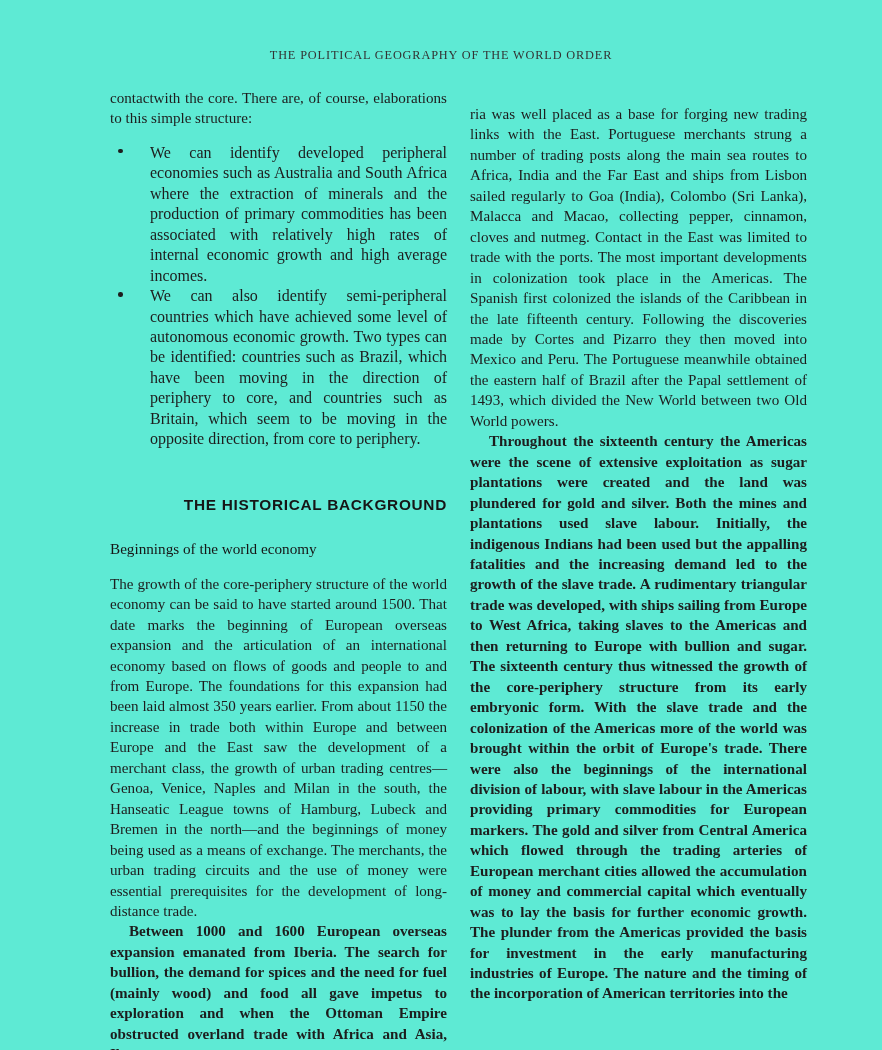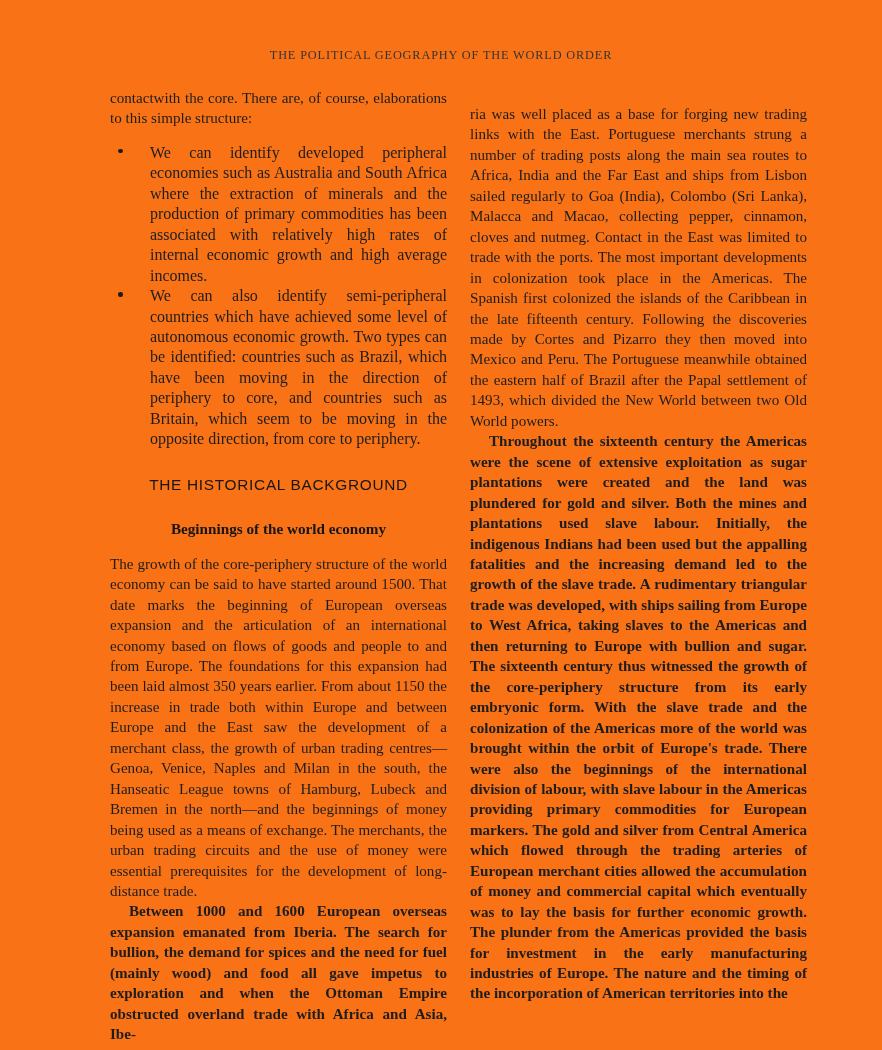--- a/index.html
+++ b/index.html
@@ -6,21 +6,21 @@
   html, body {
     margin: 0;
     padding: 0;
     background: #ffffff;
   }
 
   .page {
     position: relative;
     width: 882px;
     height: 1050px;
-    background: #f97316;
+    background: #5eead4;
     overflow: hidden;
     font-family: "Liberation Serif", "DejaVu Serif", serif;
     color: #1b1b1b;
     -webkit-font-smoothing: antialiased;
   }
 
   
   .running-head {
     position: absolute;
     top: 48px;
@@ -83,33 +83,32 @@
     left: 8px;
     top: 0.38em;
     width: 4.5px;
     height: 4.5px;
     background: #1d1d1d;
     border-radius: 50%;
   }
 
   
   .head-major {
-    margin: 26px 0 0 0;
-    text-align: center;
+    margin: 46px 0 0 0;
+    text-align: right;
     font-size: 15.4px;
-    font-weight: 400;
+    font-weight: 700;
     letter-spacing: 0.7px;
     font-family: "Liberation Sans", "DejaVu Sans", sans-serif;
     color: #161616;
   }
   .head-minor {
     margin: 26px 0 16px 0;
-    text-align: center;
     font-size: 15.2px;
-    font-weight: 700;
+    font-weight: 400;
     color: #161616;
   }
 </style>
 </head>
 <body>
 
 <div class="page">
 
   <div class="running-head">THE POLITICAL GEOGRAPHY OF THE WORLD ORDER</div>
 

